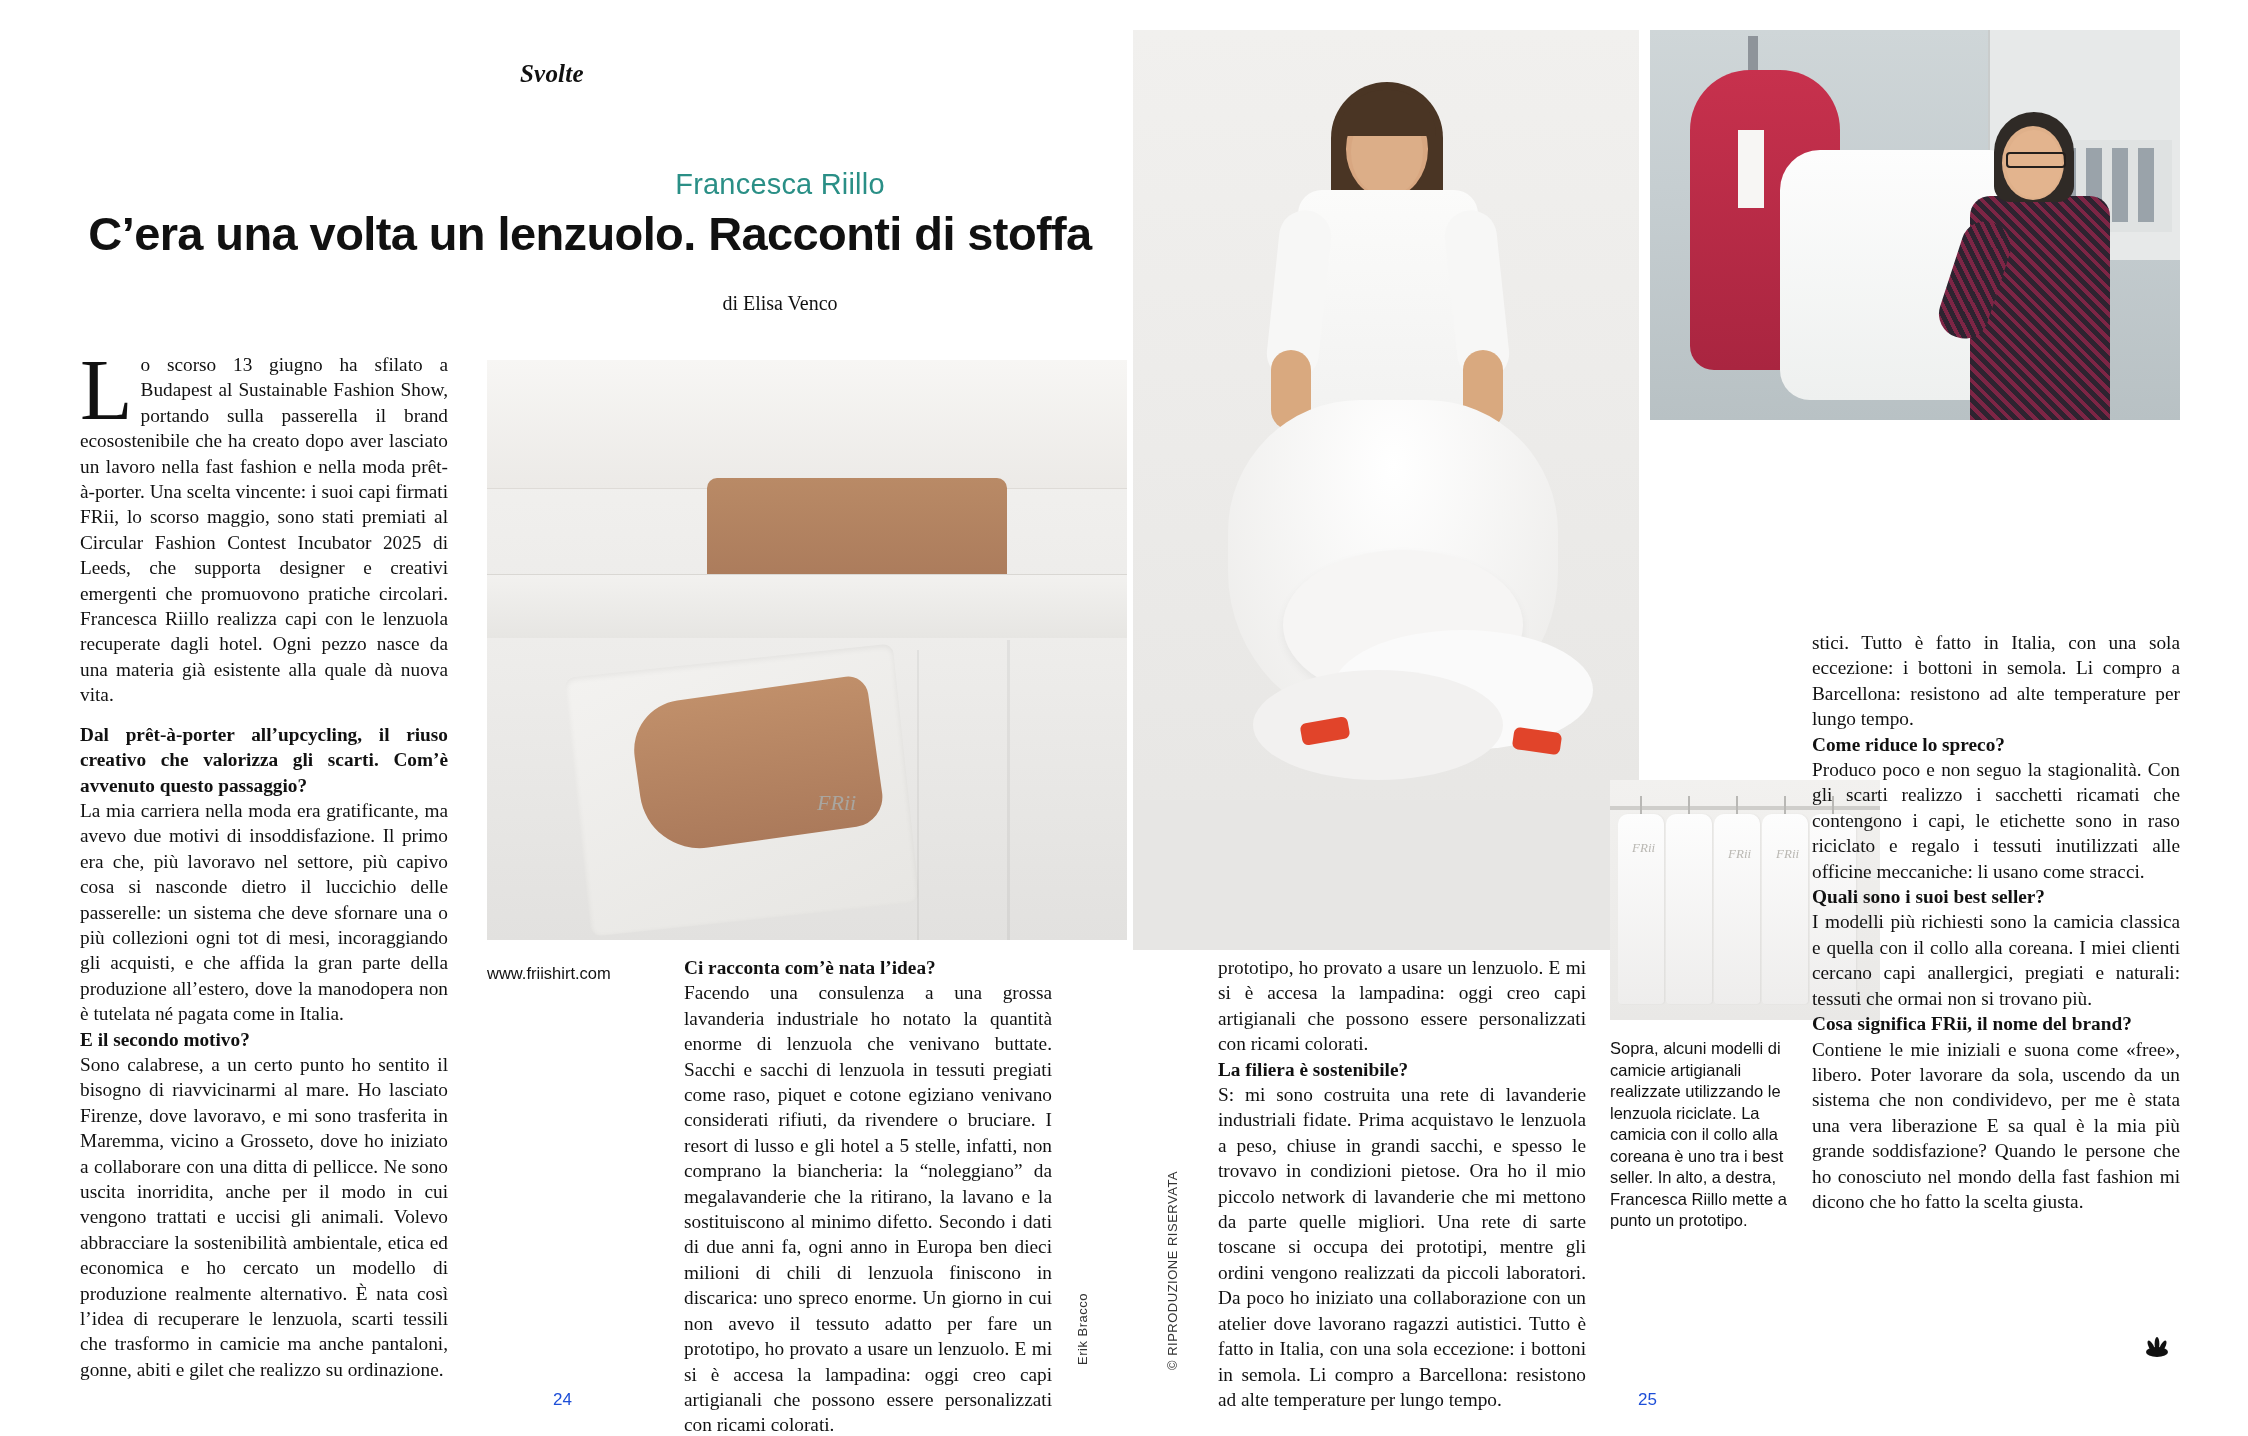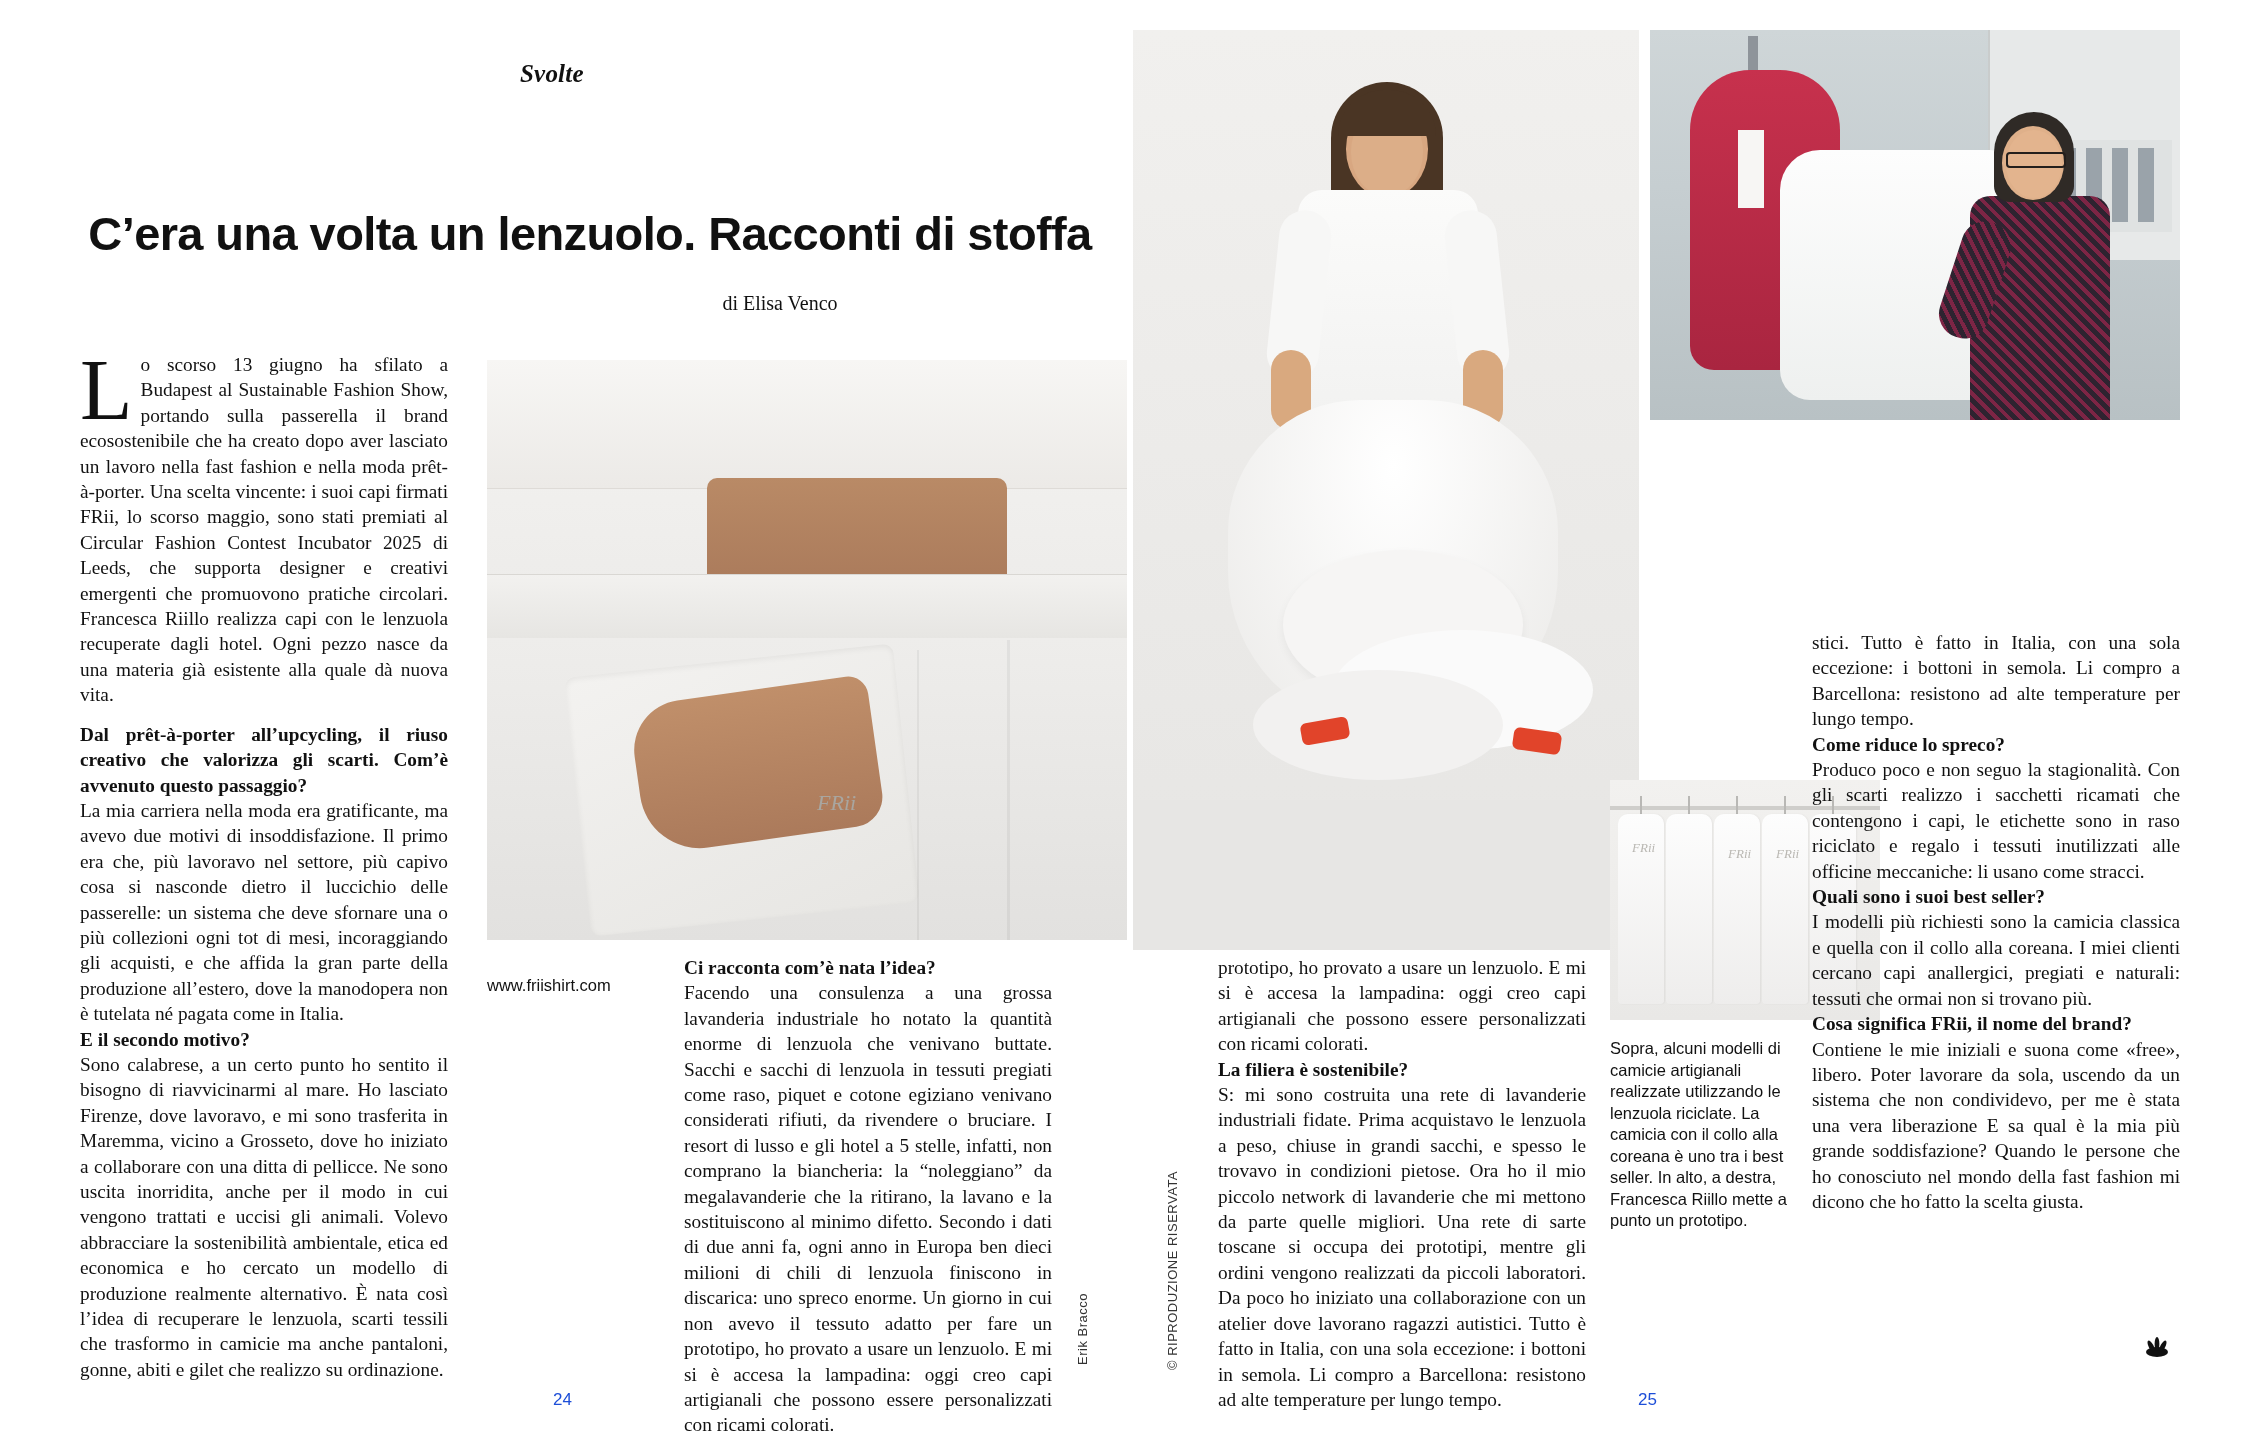--- a/index.html
+++ b/index.html
@@ -130,20 +130,21 @@
 
   .logo-leaf{position:absolute;right:78px;bottom:78px;width:26px;height:22px;}
 </style>
 </head>
 <body>
 
 <div class="page">
 
   <div class="kicker">Svolte</div>
 
+  <div class="byline-top">Francesca Riillo</div>
   <div class="headline">C’era una volta un lenzuolo. Racconti di stoffa</div>
   <div class="byline">di Elisa Venco</div>
 
   <div class="img" id="photo-trousers">
     <div class="top-garment"></div>
     <div class="skin"></div>
     <div class="waist"></div>
     <div class="legs"></div>
     <div class="pocket"></div>
     <div class="hand"></div>
@@ -214,21 +215,21 @@
   <div class="col" id="col1" style="left:80px;top:352px;width:368px;height:1010px;">
     <p><span class="drop">L</span><span>o scorso 13 giugno ha sfilato a Budapest al Sustainable Fashion Show, portando sulla passerella il brand ecosostenibile che ha creato dopo aver lasciato un lavoro nella fast fashion e nella moda prêt-à-porter. Una scelta vincente: i suoi capi firmati FRii, lo scorso maggio, sono stati premiati al Circular Fashion Contest Incubator 2025 di Leeds, che supporta designer e creativi emergenti che promuovono pratiche circolari. Francesca Riillo realizza capi con le lenzuola recuperate dagli hotel. Ogni pezzo nasce da una materia già esistente alla quale dà nuova vita.</span></p>
     <p style="height:14px"></p>
     <p class="q">Dal prêt-à-porter all’upcycling, il riuso creativo che valorizza gli scarti. Com’è avvenuto questo passaggio?</p>
     <p>La mia carriera nella moda era gratificante, ma avevo due motivi di insoddisfazione. Il primo era che, più lavoravo nel settore, più capivo cosa si nasconde dietro il luccichio delle passerelle: un sistema che deve sfornare una o più collezioni ogni tot di mesi, incoraggiando gli acquisti, e che affida la gran parte della produzione all’estero, dove la manodopera non è tutelata né pagata come in Italia.</p>
     <p class="q">E il secondo motivo?</p>
     <p>Sono calabrese, a un certo punto ho sentito il bisogno di riavvicinarmi al mare. Ho lasciato Firenze, dove lavoravo, e mi sono trasferita in Maremma, vicino a Grosseto, dove ho iniziato a collaborare con una ditta di pellicce. Ne sono uscita inorridita, anche per il modo in cui vengono trattati e uccisi gli animali. Volevo abbracciare la sostenibilità ambientale, etica ed economica e ho cercato un modello di produzione realmente alternativo. È nata così l’idea di recuperare le lenzuola, scarti tessili che trasformo in camicie ma anche pantaloni, gonne, abiti e gilet che realizzo su ordinazione.</p>
   </div>
 
   <div class="caption" style="left:487px;top:955px;width:200px;">
-    <div style="margin-top:20px">www.friishirt.com</div>
+    <div style="margin-top:8px">www.friishirt.com</div>
   </div>
 
   <div class="col" id="col2" style="left:684px;top:955px;width:368px;height:410px;">
     <p class="q">Ci racconta com’è nata l’idea?</p>
     <p>Facendo una consulenza a una grossa lavanderia industriale ho notato la quantità enorme di lenzuola che venivano buttate. Sacchi e sacchi di lenzuola in tessuti pregiati come raso, piquet e cotone egiziano venivano considerati rifiuti, da rivendere o bruciare. I resort di lusso e gli hotel a 5 stelle, infatti, non comprano la biancheria: la “noleggiano” da megalavanderie che la ritirano, la lavano e la sostituiscono al minimo difetto. Secondo i dati di due anni fa, ogni anno in Europa ben dieci milioni di chili di lenzuola finiscono in discarica: uno spreco enorme. Un giorno in cui non avevo il tessuto adatto per fare un prototipo, ho provato a usare un lenzuolo. E mi si è accesa la lampadina: oggi creo capi artigianali che possono essere personalizzati con ricami colorati.</p>
   </div>
 
   <div class="col" id="col3" style="left:1218px;top:955px;width:368px;height:410px;">
     <p>prototipo, ho provato a usare un lenzuolo. E mi si è accesa la lampadina: oggi creo capi artigianali che possono essere personalizzati con ricami colorati.</p>
     <p class="q">La filiera è sostenibile?</p>

